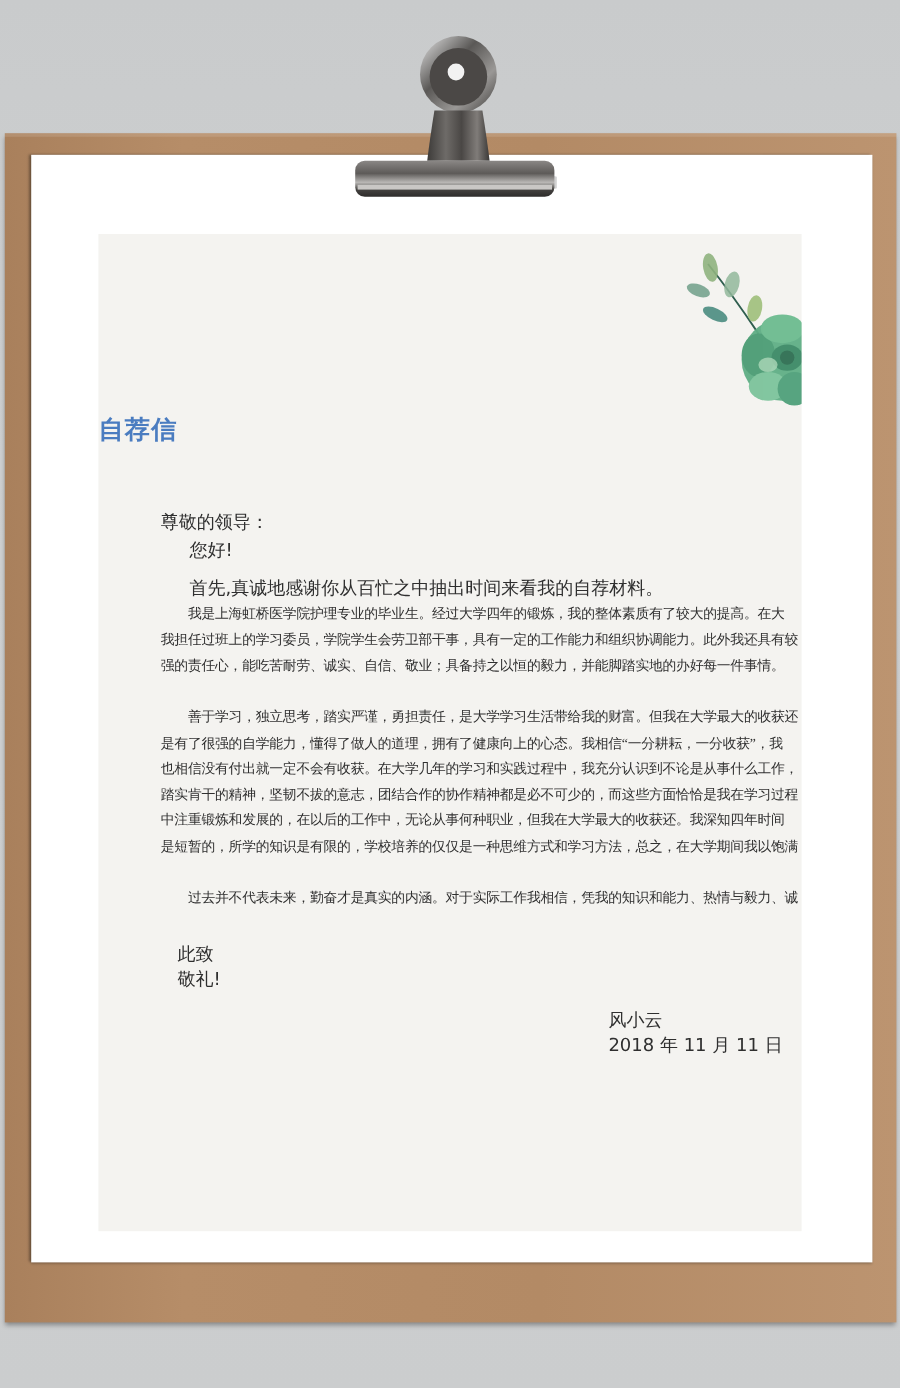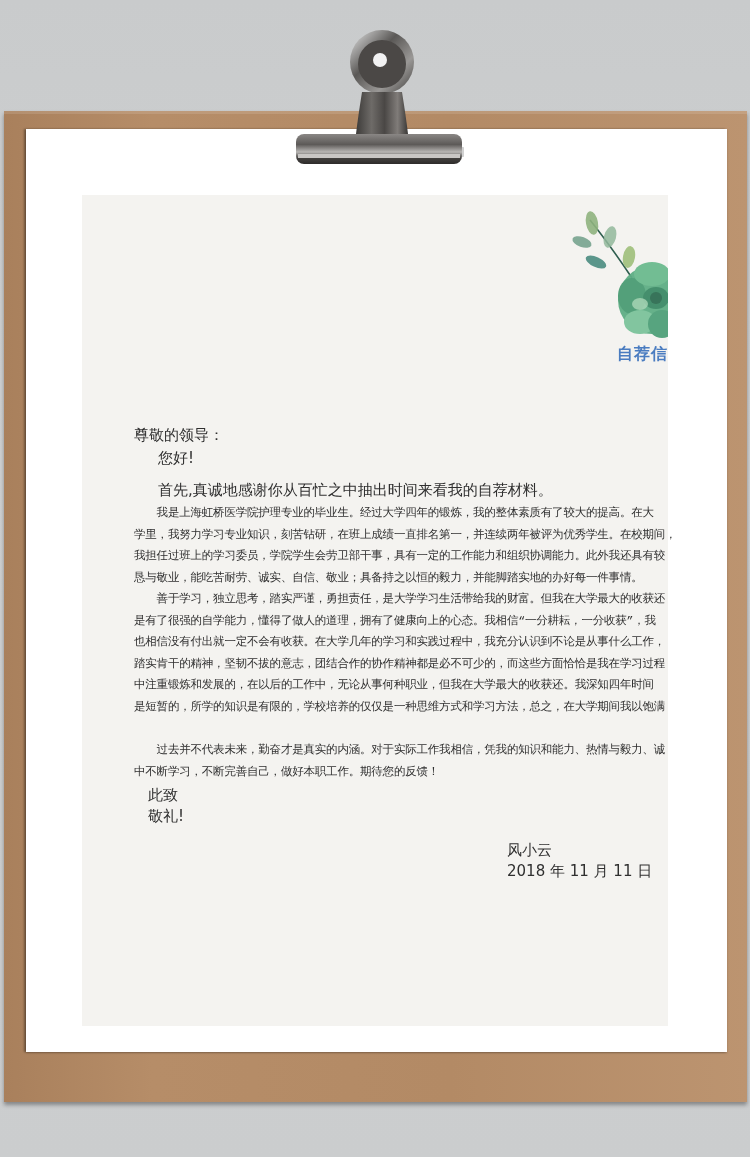--- a/index.html
+++ b/index.html
@@ -23,31 +23,31 @@
     box-shadow: -2px 0 2px rgba(0,0,0,0.35), 0 1px 2px rgba(0,0,0,0.2);
   }
   .sheet {
     position: absolute; left: 82px; top: 195px; width: 586px; height: 831px;
     background: #f4f3f0;
   }
   .clip { position: absolute; left: 284px; top: 22px; width: 180px; height: 150px; }
   .plant { position: absolute; left: 570px; top: 200px; width: 98px; height: 150px; }
 
   .title {
-    position: absolute; left: 82px; width: 586px; top: 344px; text-align: right;
-    font-size: 16px; font-weight: bold; color: #4a7cc0; letter-spacing: 1px;
+    position: absolute; left: 82px; width: 586px; top: 344px; text-align: left;
+    font-size: 21px; font-weight: bold; color: #4a7cc0; letter-spacing: 1px;
     font-family: "DejaVu Sans", sans-serif;
   }
   .txt {
     position: absolute; font-size: 15px; color: #2f2f2f; line-height: 21.6px;
     font-family: "DejaVu Sans", sans-serif; white-space: nowrap;
   }
   .para {
     position: absolute; left: 134px; width: 483px; font-size: 11.5px; color: #2f2f2f;
-    line-height: 21.6px; text-align: justify; font-family: Liberation Mono, monospace;
+    line-height: 21.6px; text-align: justify; font-family: Liberation Serif, serif;
   }
   .para .line { display: block; white-space: nowrap; text-align-last: justify; letter-spacing: -0.2px; }
   .para .line.last { text-align-last: left; }
 </style>
 </head>
 <body>
 
 <div class="board"></div>
 <div class="paper"></div>
 <div class="sheet"></div>
@@ -104,36 +104,34 @@
 </svg>
 
 <div class="title">自荐信</div>
 
 <div class="txt" style="left:134px; top:425px;">尊敬的领导：</div>
 <div class="txt" style="left:158px; top:448px;">您好!</div>
 <div class="txt" style="left:158px; top:480px;">首先,真诚地感谢你从百忙之中抽出时间来看我的自荐材料。</div>
 
 <div class="para" style="top:502px;">
   <span class="line">　　我是上海虹桥医学院护理专业的毕业生。经过大学四年的锻炼，我的整体素质有了较大的提高。在大</span>
-  <span class="line">学里，我努力学习专业知识，刻苦钻研，在班上成绩一直排名第一，并连续两年被评为优秀学生。在校期间，</span>
   <span class="line">我担任过班上的学习委员，学院学生会劳卫部干事，具有一定的工作能力和组织协调能力。此外我还具有较</span>
-  <span class="line">恳与敬业，能吃苦耐劳、诚实、自信、敬业；具备持之以恒的毅力，并能脚踏实地的办好每一件事情。</span>
+  <span class="line">强的责任心，能吃苦耐劳、诚实、自信、敬业；具备持之以恒的毅力，并能脚踏实地的办好每一件事情。</span>
 </div>
 
 <div class="para" style="top:588px;">
   <span class="line">　　善于学习，独立思考，踏实严谨，勇担责任，是大学学习生活带给我的财富。但我在大学最大的收获还</span>
   <span class="line">是有了很强的自学能力，懂得了做人的道理，拥有了健康向上的心态。我相信“一分耕耘，一分收获”，我</span>
   <span class="line">也相信没有付出就一定不会有收获。在大学几年的学习和实践过程中，我充分认识到不论是从事什么工作，</span>
   <span class="line">踏实肯干的精神，坚韧不拔的意志，团结合作的协作精神都是必不可少的，而这些方面恰恰是我在学习过程</span>
   <span class="line">中注重锻炼和发展的，在以后的工作中，无论从事何种职业，但我在大学最大的收获还。我深知四年时间</span>
   <span class="line">是短暂的，所学的知识是有限的，学校培养的仅仅是一种思维方式和学习方法，总之，在大学期间我以饱满</span>
 </div>
 
 <div class="para" style="top:739px;">
   <span class="line">　　过去并不代表未来，勤奋才是真实的内涵。对于实际工作我相信，凭我的知识和能力、热情与毅力、诚</span>
-  <span class="line last">中不断学习，不断完善自己，做好本职工作。期待您的反馈！</span>
 </div>
 
 <div class="txt" style="left:148px; top:785px;">此致</div>
 <div class="txt" style="left:148px; top:806px;">敬礼!</div>
 
 <div class="txt" style="left:507px; top:840px;">风小云</div>
 <div class="txt" style="left:507px; top:861px;">2018 年 11 月 11 日</div>
 
 </body></html>

